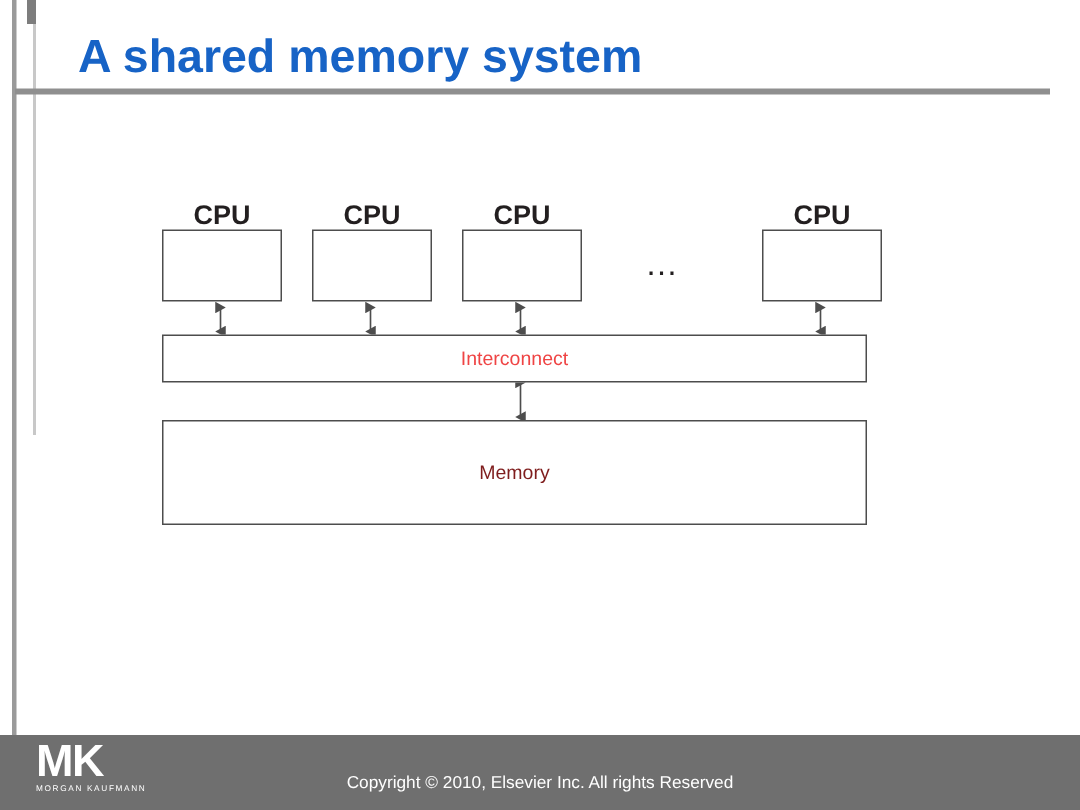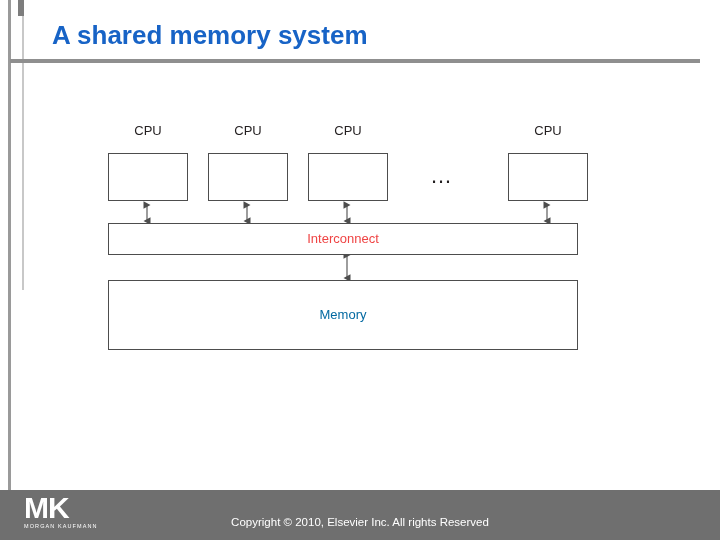--- a/index.html
+++ b/index.html
@@ -39,21 +39,21 @@
     width: 6px;
     height: 16px;
     background: #7d7d7d;
   }
 
   
   .slide-title {
     position: absolute;
     left: 52px;
     top: 20px;
-    font-size: 26px;
+    font-size: 31px;
     font-weight: bold;
     color: #1763c6;
     letter-spacing: 0px;
     white-space: nowrap;
   }
   .title-underline {
     position: absolute;
     left: 10px;
     top: 59px;
     width: 690px;
@@ -69,27 +69,27 @@
     width: 500px;
     height: 250px;
   }
 
   .cpu-group {
     position: absolute;
     width: 80px;
   }
   .cpu-label {
     position: absolute;
-    top: 8px;
+    top: 18px;
     left: 0;
     width: 80px;
     text-align: center;
-    font-size: 13px;
+    font-size: 18px;
     color: #231f20;
-    font-weight: normal;
+    font-weight: bold;
   }
   .cpu-box {
     position: absolute;
     top: 38px;
     left: 0;
     width: 78px;
     height: 46px;
     border: 1px solid #4d4d4d;
     background: #ffffff;
   }
@@ -135,21 +135,21 @@
   }
   .memory-label {
     position: absolute;
     left: 0;
     top: 0;
     width: 468px;
     height: 68px;
     line-height: 68px;
     text-align: center;
     font-size: 13px;
-    color: #0369a1;
+    color: #7f1d1d;
   }
 
   .arrow-svg {
     position: absolute;
     left: 0;
     top: 0;
     width: 500px;
     height: 250px;
     pointer-events: none;
   }

